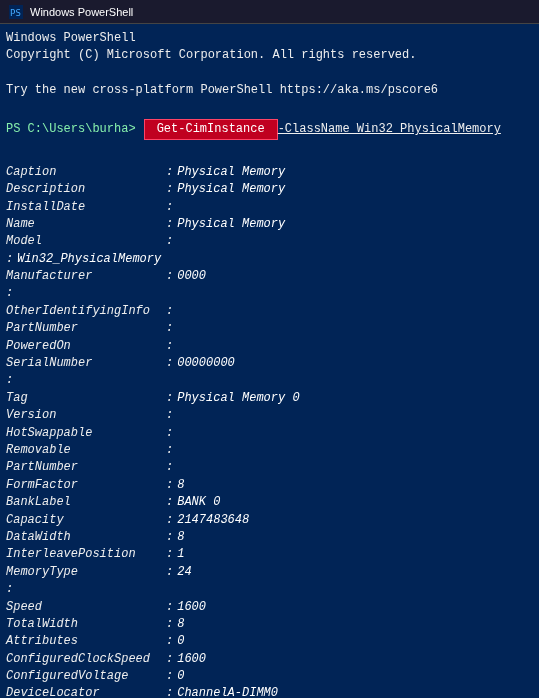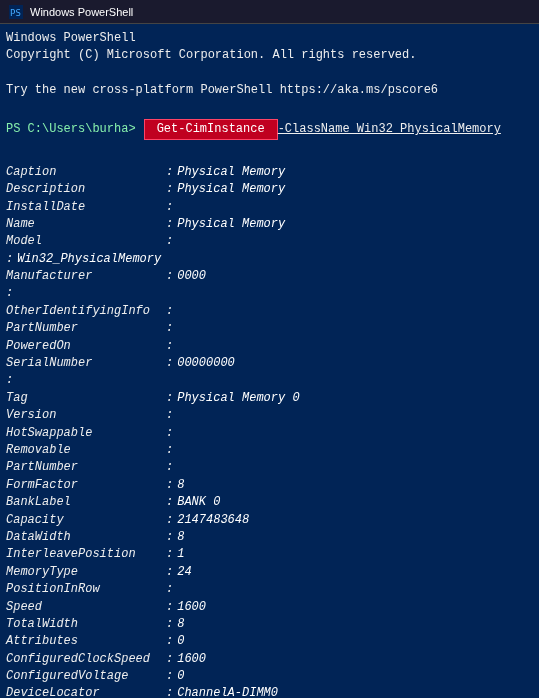--- a/index.html
+++ b/index.html
@@ -226,21 +226,20 @@
         <span class="field-name">InterleavePosition</span>
         <span class="field-sep">: </span>
         <span class="field-val">1</span>
       </div>
       <div class="field-row">
         <span class="field-name">MemoryType</span>
         <span class="field-sep">: </span>
         <span class="field-val">24</span>
       </div>
       <div class="field-row">
-        <span class="field-name">PositionInRow</span>
         <span class="field-sep">: </span>
         <span class="field-val"></span>
       </div>
       <div class="field-row">
         <span class="field-name">Speed</span>
         <span class="field-sep">: </span>
         <span class="field-val">1600</span>
       </div>
       <div class="field-row">
         <span class="field-name">TotalWidth</span>

